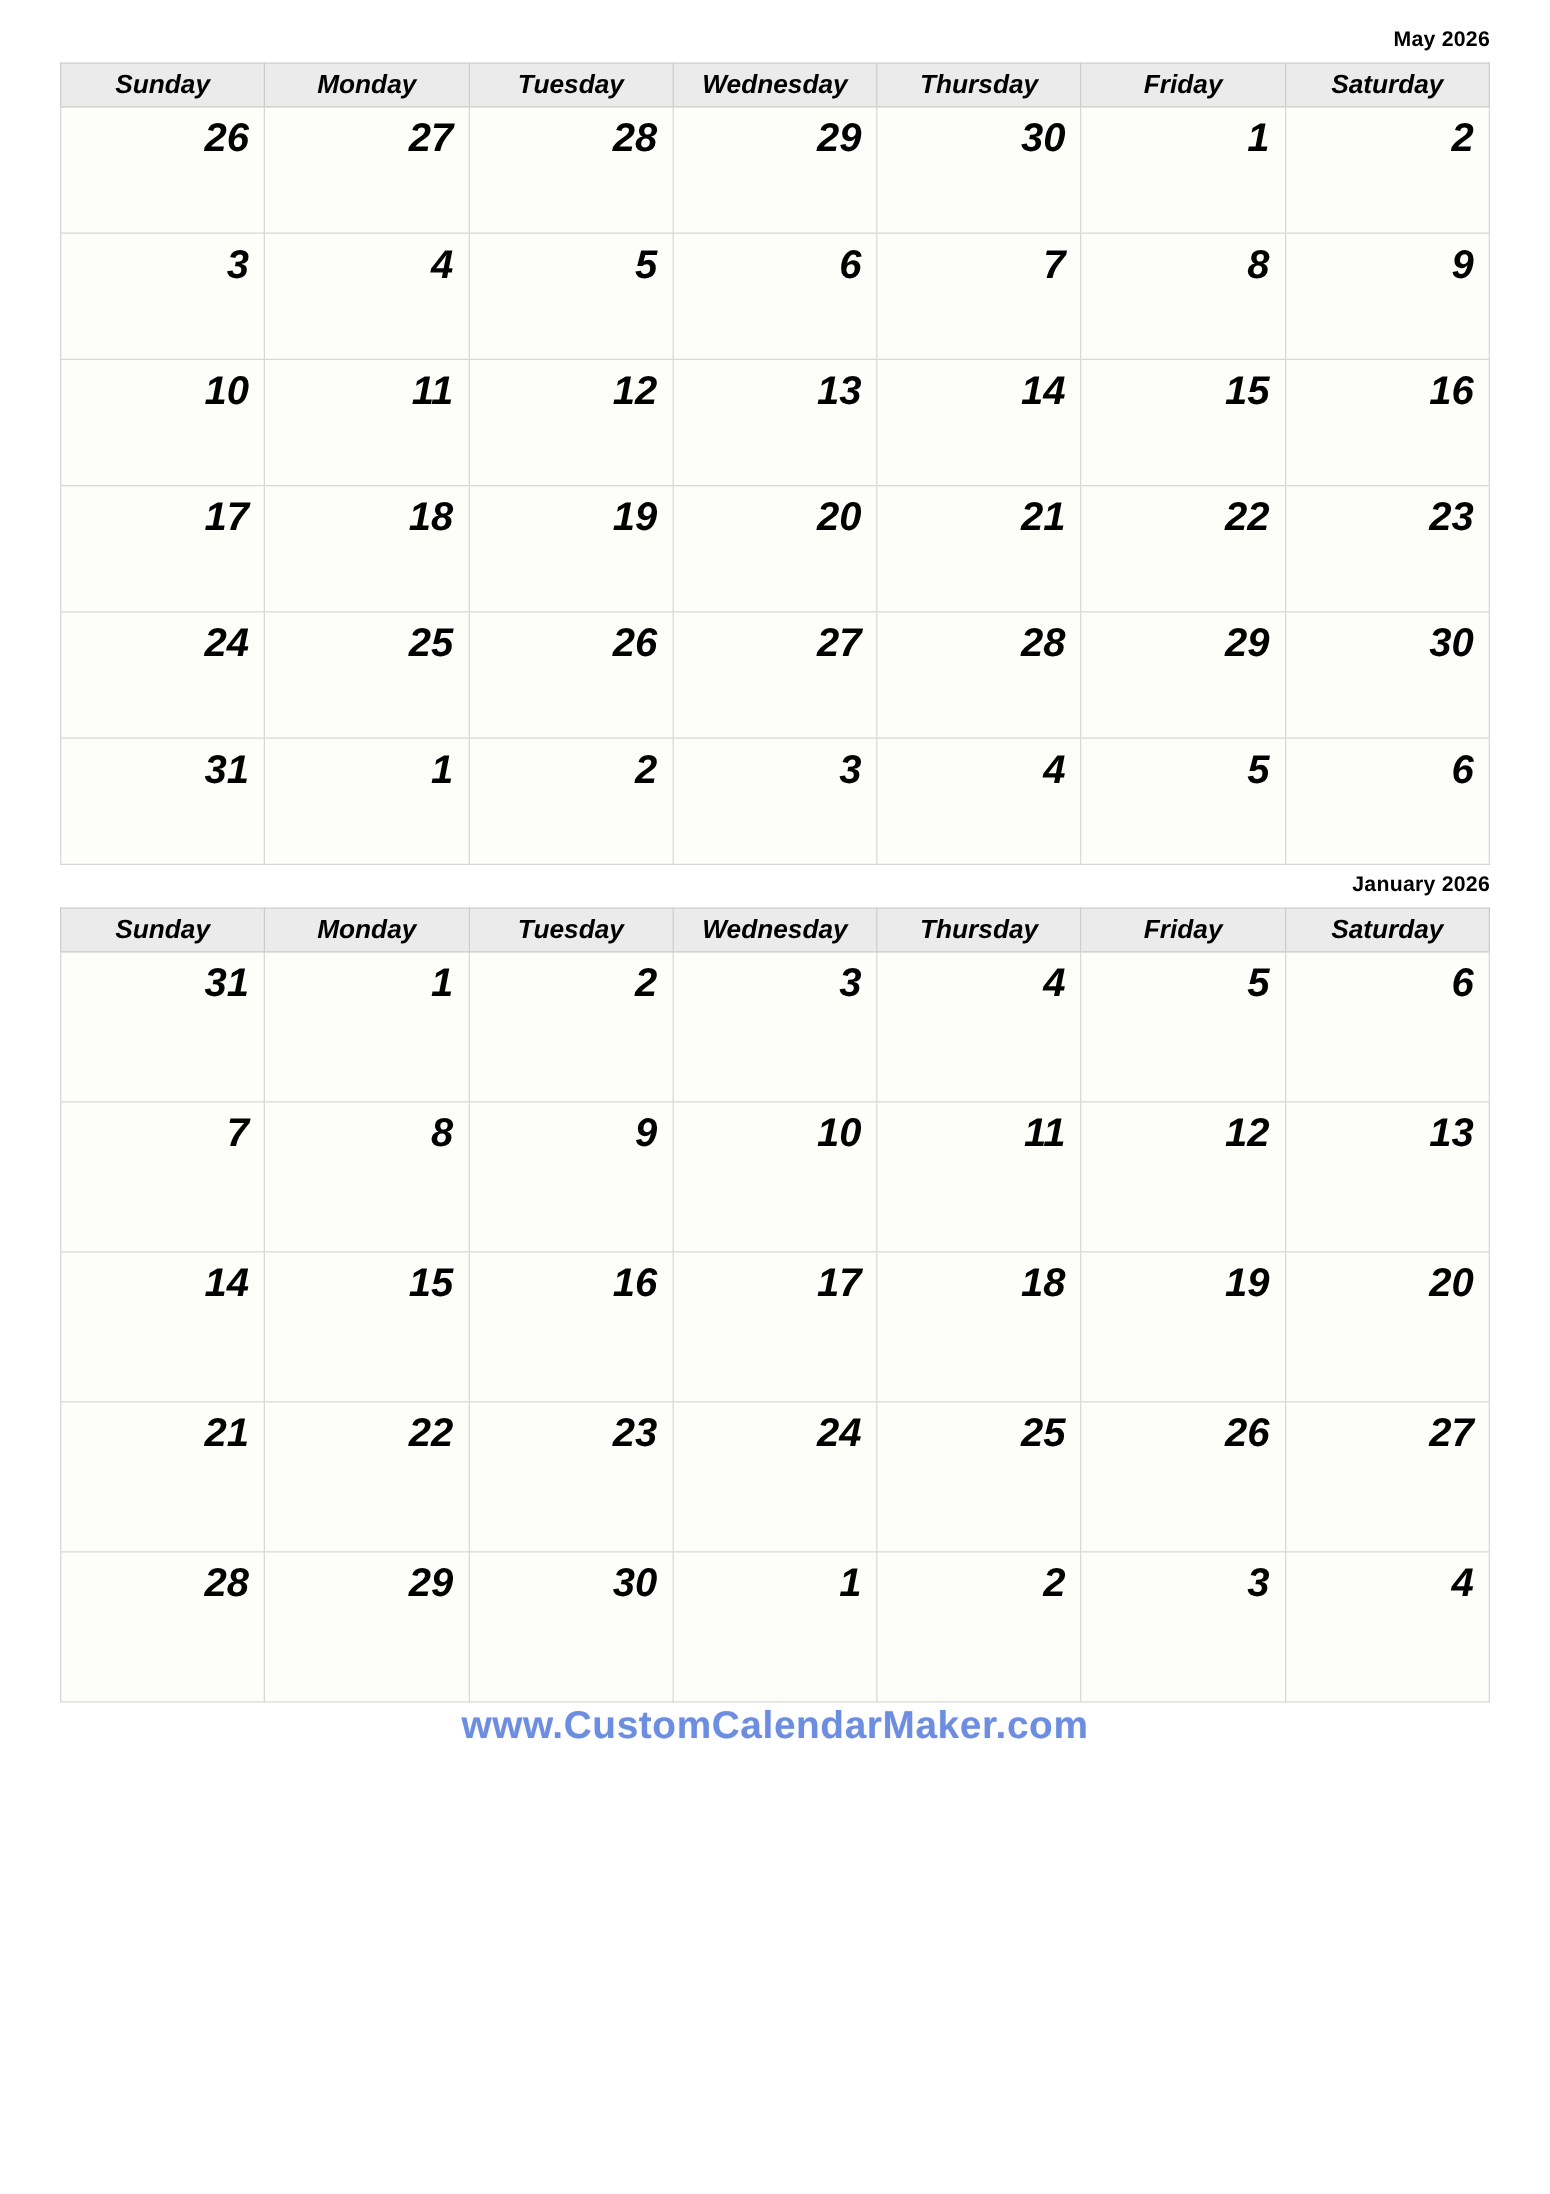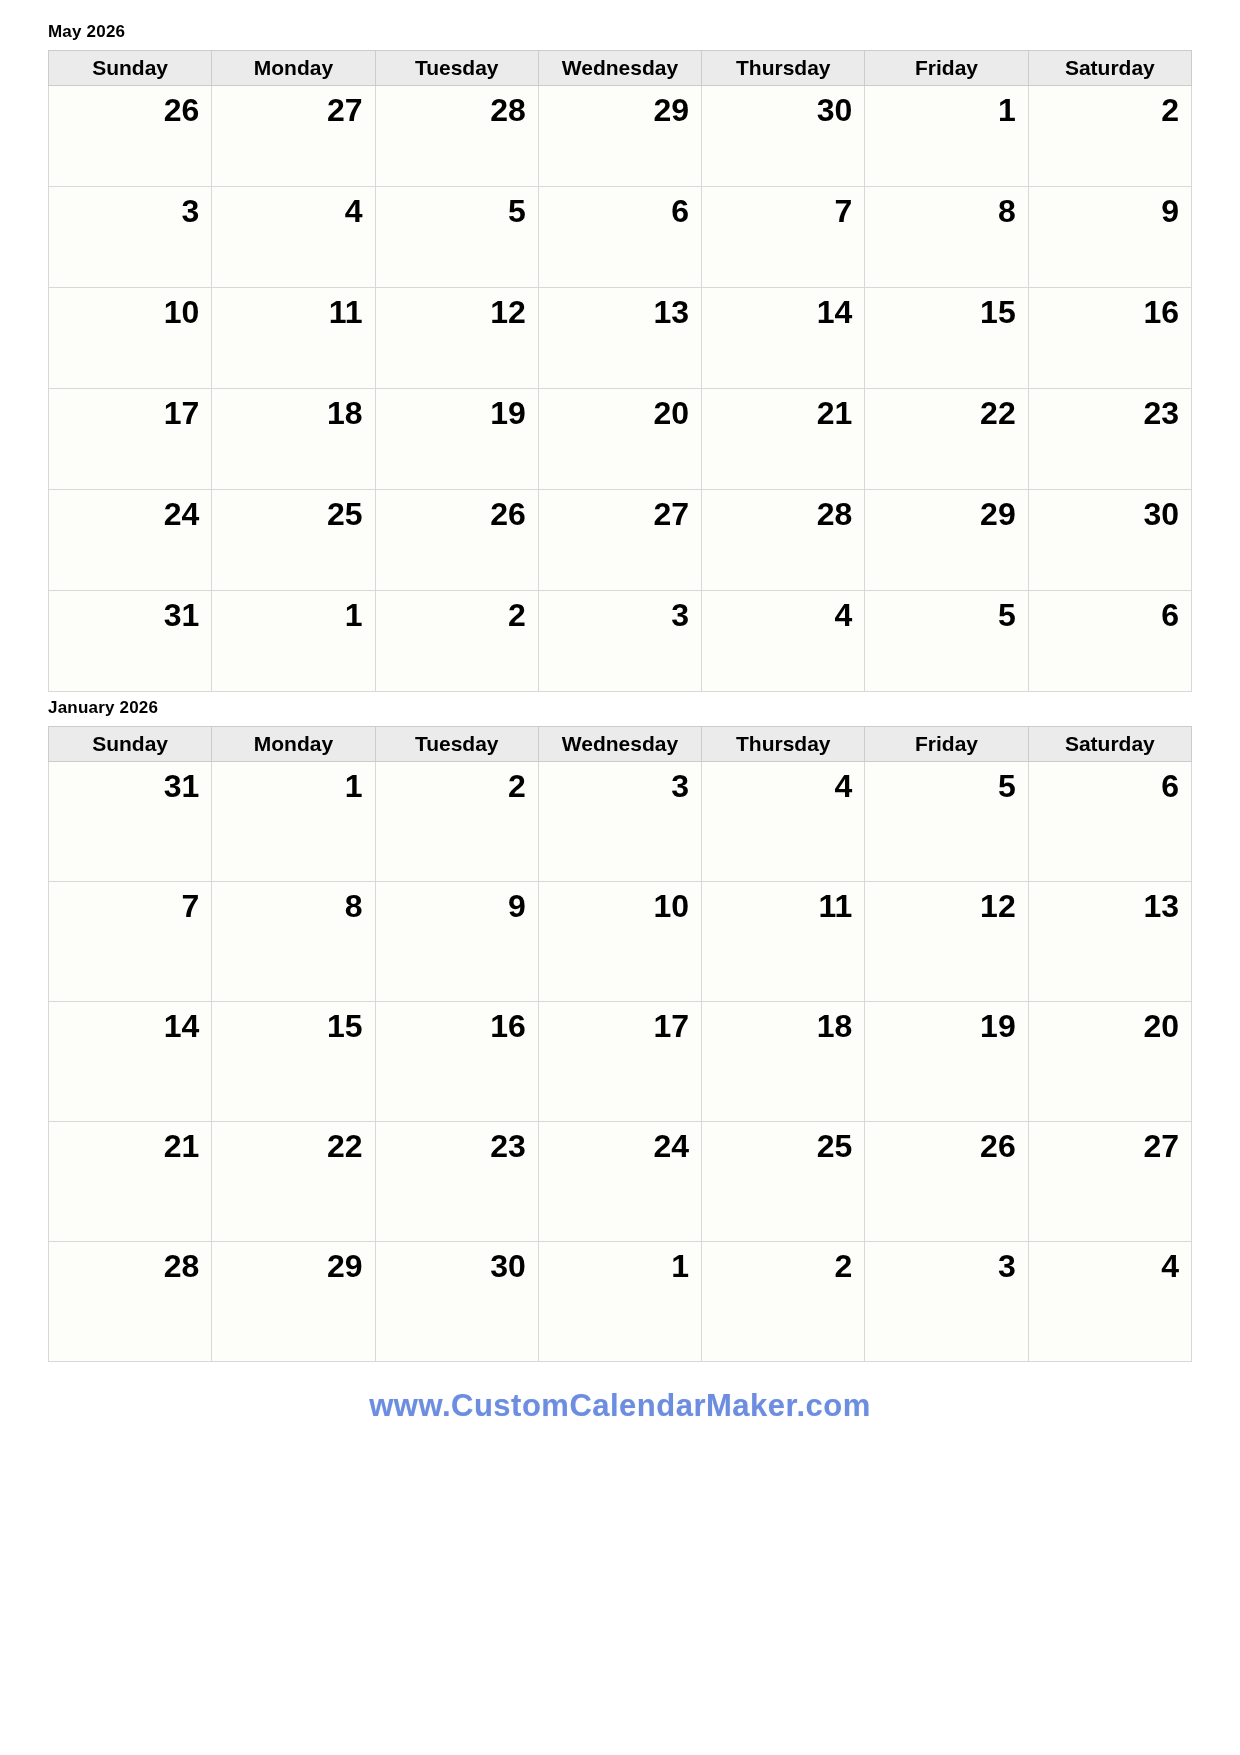--- a/index.html
+++ b/index.html
@@ -12,31 +12,32 @@
     height: 1755px;
     font-family: "Liberation Sans", sans-serif;
     position: relative;
   }
   .page {
     width: 1240px;
     box-sizing: border-box;
     padding: 16px 48px 0 48px;
   }
   .month-title {
-    text-align: left;
+    text-align: right;
     font-size: 17px;
     font-weight: bold;
     color: #000000;
     margin: 6px 0 8px 0;
     letter-spacing: 0.2px;
   }
   table.cal {
     width: 1144px;
     border-collapse: collapse;
     table-layout: fixed;
+    font-style: italic;
   }
   table.cal th {
     background: #ebebeb;
     border: 1px solid #cccccc;
     font-size: 21px;
     font-weight: bold;
     color: #000000;
     height: 34px;
     padding: 0;
     text-align: center;
@@ -61,21 +62,20 @@
   td.other-weekend {
     color: #d6d3ad;
   }
   
   .may td { height: 94px; }
   
   .june td { height: 113px; }
 
   .footer {
     text-align: center;
-    margin-top: 26px;
     font-size: 31px;
     font-weight: bold;
     color: #6d8ee0;
     letter-spacing: 0.5px;
     text-shadow: 0 0 1px rgba(109,142,224,0.35);
   }
   .footer a {
     color: #6d8ee0;
     text-decoration: none;
   }

